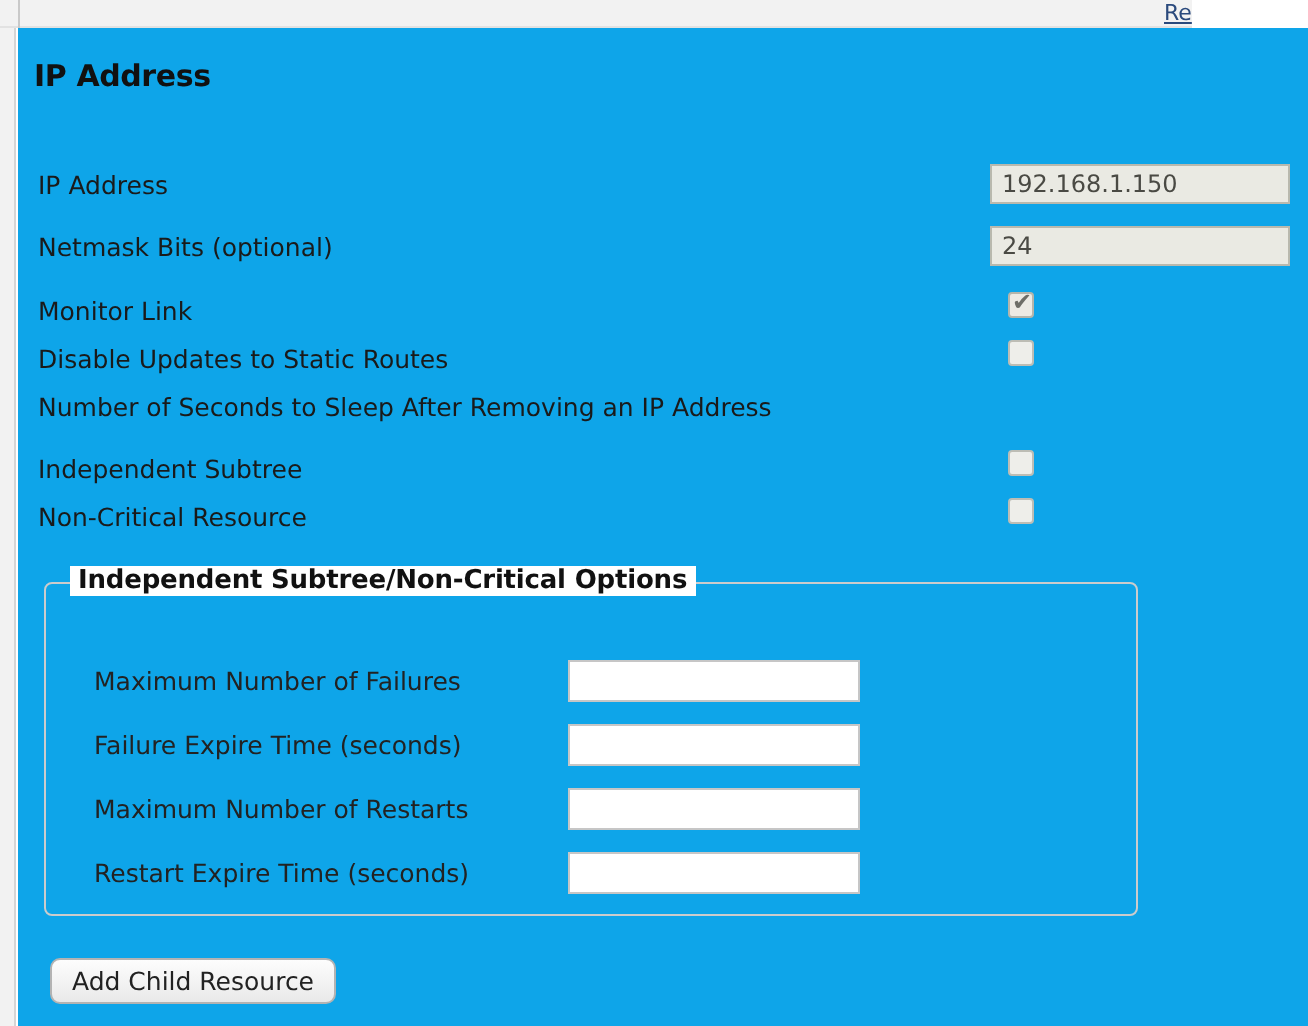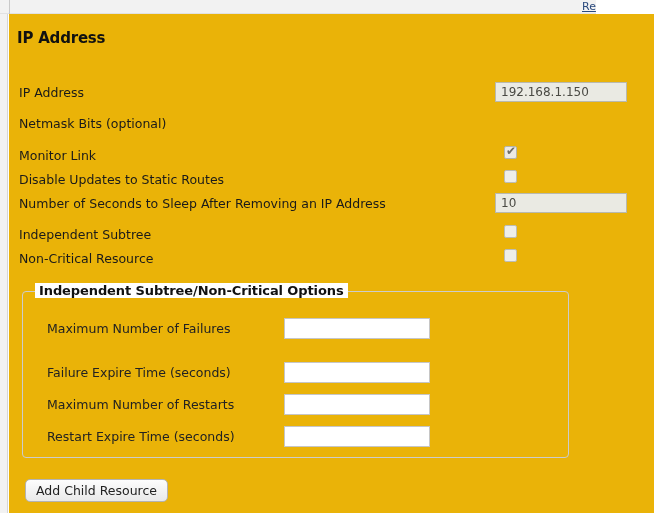--- a/index.html
+++ b/index.html
@@ -54,21 +54,21 @@
     border-right: 1px solid #d5d5d5;
     box-sizing: border-box;
   }
 
   
   .content {
     position: absolute;
     left: 9px; top: 14px;
     width: 645px;
     height: 499px;
-    background: #eab308;
+    background: #0ea5e9;
   }
 
   .page-title {
     position: absolute;
     left: 8px; top: 15px;
     font-size: 15px;
     font-weight: bold;
     color: #111111;
     letter-spacing: -0.2px;
   }
@@ -86,21 +86,21 @@
     top: 3px;
     font-size: 12.5px;
     color: #1a1a1a;
     white-space: nowrap;
   }
 
   .text-input {
     position: absolute;
     left: 486px;
     top: 0px;
-    width: 132px;
+    width: 150px;
     height: 20px;
     background: #eaeae3;
     border: 1px solid #b9b9ae;
     box-sizing: border-box;
     font-family: "DejaVu Sans", "Liberation Sans", sans-serif;
     font-size: 12px;
     color: #4a4a44;
     padding: 0 5px;
     line-height: 18px;
     outline: none;
@@ -215,49 +215,49 @@
 
   <div class="page-title">IP Address</div>
 
   <div id="form-rows">
       <div class="form-row" style="top: 68px;">
         <div class="form-label">IP Address</div>
         <input type="text" class="text-input" value="192.168.1.150" style="">
       </div>
       <div class="form-row" style="top: 99px;">
         <div class="form-label">Netmask Bits (optional)</div>
+        <input type="text" class="text-input" value="24" style="">
       </div>
       <div class="form-row" style="top: 131px;">
         <div class="form-label">Monitor Link</div>
         <div class="checkbox">
           <span class="tick">✔</span>
         </div>
       </div>
       <div class="form-row" style="top: 155px;">
         <div class="form-label">Disable Updates to Static Routes</div>
         <div class="checkbox plain"></div>
       </div>
       <div class="form-row" style="top: 179px;">
         <div class="form-label">Number of Seconds to Sleep After Removing an IP Address</div>
-        <input type="text" class="text-input" value="10" style="">
       </div>
       <div class="form-row" style="top: 210px;">
         <div class="form-label">Independent Subtree</div>
         <div class="checkbox plain"></div>
       </div>
       <div class="form-row" style="top: 234px; padding-left: 28px;">
         <div class="form-label">Non-Critical Resource</div>
         <div class="checkbox plain"></div>
       </div>
     </div>
 
   <div class="fieldset">
     <div class="legend">Independent Subtree/Non-Critical Options</div>
     <div id="fs-rows">
-        <div class="fs-row" style="top: 26px;">
+        <div class="fs-row" style="top: 38px;">
           <div class="fs-label">Maximum Number of Failures</div>
           <input type="text" class="fs-input" value="" style="">
         </div>
         <div class="fs-row" style="top: 70px;">
           <div class="fs-label">Failure Expire Time (seconds)</div>
           <input type="text" class="fs-input" value="" style="">
         </div>
         <div class="fs-row" style="top: 102px;">
           <div class="fs-label">Maximum Number of Restarts</div>
           <input type="text" class="fs-input" value="" style="">

